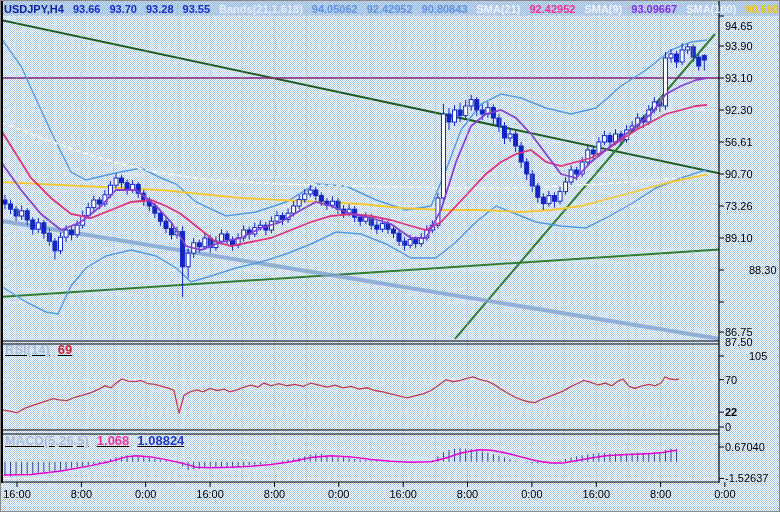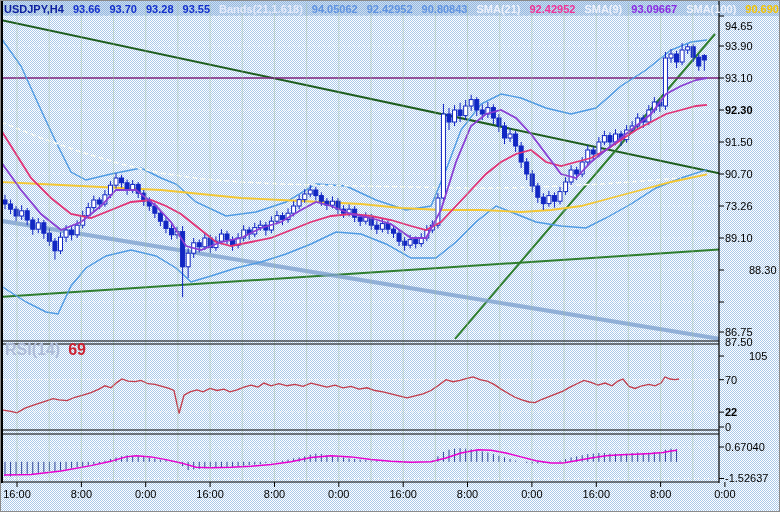--- a/index.html
+++ b/index.html
@@ -12,21 +12,21 @@
     box-sizing:border-box;border:1px solid #8a8a8a;
   }
   #topstrip{position:absolute;left:0;top:0;width:780px;height:15px;background:rgba(95,145,205,0.30);}
   #chartsvg{position:absolute;left:0;top:0;}
   .lbl{position:absolute;font-size:11px;line-height:11px;white-space:nowrap;color:#000;}
   #header{
     position:absolute;left:3px;top:2px;width:777px;height:13px;
     font-size:11px;line-height:12px;white-space:nowrap;overflow:hidden;z-index:5;
   }
   #header span{margin-right:9px;font-weight:bold;letter-spacing:0px;}
-  .panel-label{position:absolute;font-size:16px;line-height:12px;white-space:nowrap;z-index:5;font-weight:bold;}
+  .panel-label{position:absolute;font-size:13px;line-height:12px;white-space:nowrap;z-index:5;font-weight:bold;text-decoration:underline;}
   .panel-label span{margin-right:8px;}
   .hit{position:absolute;z-index:6;}
 </style>
 </head>
 <body>
 
 <div id="win">
   <div id="topstrip"></div>
   <svg id="chartsvg" width="780" height="512">
       <defs>
@@ -505,27 +505,28 @@
       <line x1="402.2" y1="481" x2="402.2" y2="486" stroke="#000000"></line>
       <line x1="466.5" y1="481" x2="466.5" y2="486" stroke="#000000"></line>
       <line x1="530.9" y1="481" x2="530.9" y2="486" stroke="#000000"></line>
       <line x1="595.3" y1="481" x2="595.3" y2="486" stroke="#000000"></line>
       <line x1="659.6" y1="481" x2="659.6" y2="486" stroke="#000000"></line>
       <line x1="723.9" y1="481" x2="723.9" y2="486" stroke="#000000"></line>
     </svg>
 
   <div id="header"><span style="color: rgb(12, 31, 158);">USDJPY,H4</span><span style="color: rgb(20, 48, 204);">93.66</span><span style="color: rgb(20, 48, 204);">93.70</span><span style="color: rgb(20, 48, 204);">93.28</span><span style="color: rgb(20, 48, 204);">93.55</span><span style="color: rgb(227, 234, 251);">Bands(21,1.618)</span><span style="color: rgb(96, 147, 224);">94.05062</span><span style="color: rgb(96, 147, 224);">92.42952</span><span style="color: rgb(96, 147, 224);">90.80843</span><span style="color: rgb(238, 242, 252);">SMA(21)</span><span style="color: rgb(240, 51, 153);">92.42952</span><span style="color: rgb(238, 242, 252);">SMA(9)</span><span style="color: rgb(138, 43, 226);">93.09667</span><span style="color: rgb(238, 242, 252);">SMA(100)</span><span style="color: rgb(245, 196, 0);">90.6908</span></div>
   <div class="panel-label" id="rsiLabel" style="left:4px;top:343px;"><span style="color: rgb(174, 188, 216);">RSI(14)</span><span style="color: rgb(204, 34, 51);">69</span></div>
+  <div class="panel-label" id="macdLabel" style="left:4px;top:434px;"><span style="color: rgb(174, 188, 216);">MACD(5,26,5)</span><span style="color: rgb(240, 51, 153);">1.068</span><span style="color: rgb(32, 56, 200);">1.08824</span></div>
 
   <div id="priceLabels">
       <div class="lbl" style="left: 724px; top: 20px;">94.65</div>
       <div class="lbl" style="left: 724px; top: 40px;">93.90</div>
       <div class="lbl" style="left: 724px; top: 72px;">93.10</div>
-      <div class="lbl" style="left: 724px; top: 104px; font-weight: bold;">92.30</div>
-      <div class="lbl" style="left: 724px; top: 136px;">91.50</div>
+      <div class="lbl" style="left: 724px; top: 104px;">92.30</div>
+      <div class="lbl" style="left: 724px; top: 136px;">56.61</div>
       <div class="lbl" style="left: 724px; top: 168px;">90.70</div>
       <div class="lbl" style="left: 724px; top: 200px;">73.26</div>
       <div class="lbl" style="left: 724px; top: 232px;">89.10</div>
       <div class="lbl" style="left: 724px; top: 264px; margin-left: 24px;">88.30</div>
       <div class="lbl" style="left: 724px; top: 296px; margin-top: 40px;">87.50</div>
       <div class="lbl" style="left: 724px; top: 326px;">86.75</div>
     </div>
   <div id="rsiLabels">
       <div class="lbl" style="left: 724px; top: 350.02px; margin-left: 24px;">105</div>
       <div class="lbl" style="left: 724px; top: 373.68px;">70</div>

